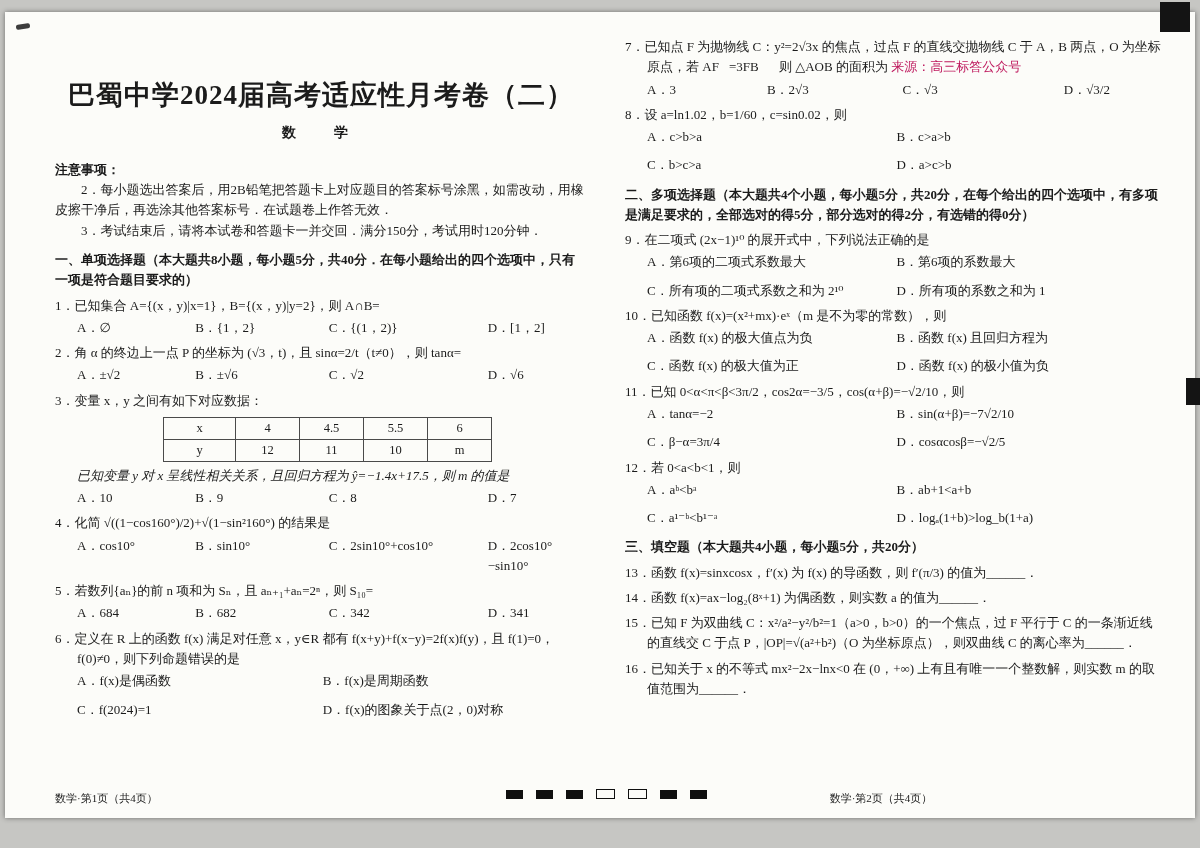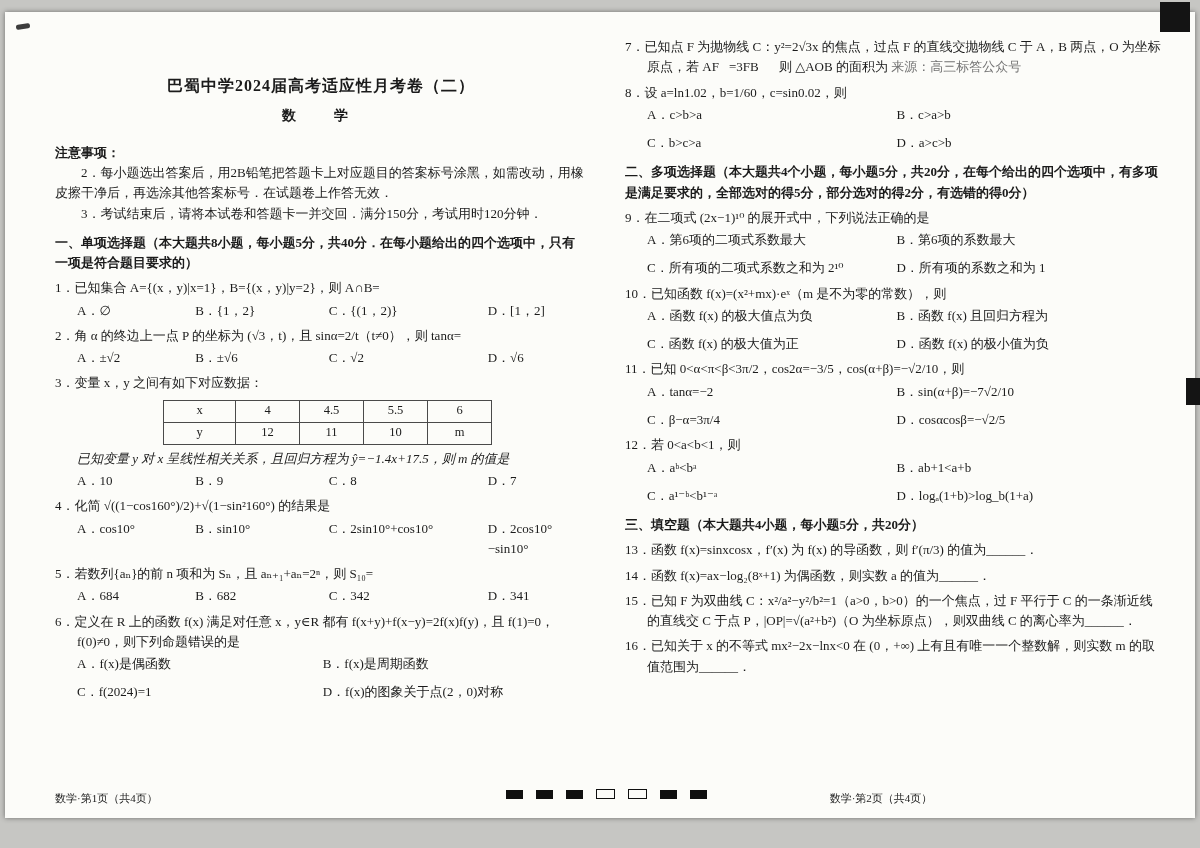--- a/index.html
+++ b/index.html
@@ -10,37 +10,37 @@
     font-family: "Liberation Serif", "DejaVu Serif", serif;
     color: #1b1b1b;
   }
   .sheet {
     position: absolute; left: 5px; top: 12px; width: 1190px; height: 806px;
     background: #fcfcf9; box-shadow: 0 0 5px rgba(0,0,0,.45);
   }
   .col { position: absolute; font-size: 13px; line-height: 1.56; }
   .colL { left: 50px; top: 36px; width: 532px; }
   .colR { left: 620px; top: 20px; width: 540px; }
-  .title { text-align: center; font-size: 16px; font-weight: bold; letter-spacing: 1px; margin-top: 26px; }
+  .title { text-align: center; font-size: 27px; font-weight: bold; letter-spacing: 1px; margin-top: 26px; }
   .subject { text-align: center; font-size: 14px; font-weight: bold; letter-spacing: 12px; margin-top: 6px; }
   .nhead { font-weight: bold; margin-top: 16px; }
   .nitem { text-indent: 2em; }
   .sec { font-weight: bold; margin-top: 9px; }
   .q { margin-top: 5px; }
   .stem { padding-left: 22px; text-indent: -22px; }
   .opts { margin-top: 2px; padding-left: 22px; display: grid; column-gap: 6px; }
   .o4 { grid-template-columns: 22% 25% 30% 20%; }
   .o2 { grid-template-columns: 47% 50%; row-gap: 8px; }
   .dtable { border-collapse: collapse; margin: 6px 0 4px 108px; }
   .dtable td {
     border: 1px solid #4a4a4a; width: 64px; height: 22px;
     text-align: center; font-size: 12.5px; padding: 0 4px;
   }
   .dtable td:first-child { width: 72px; }
-  .wm { color: #737373; }
+  .wm { color: #be185d; }
   .footer { position: absolute; font-size: 11px; color: #222; }
   .fL { left: 50px; bottom: 12px; width: 532px; }
   .fR { left: 620px; bottom: 12px; width: 540px; text-align: center; padding-right: 28px; }
   .corner-tr { position: absolute; top: 2px; right: 10px; width: 30px; height: 30px; background: #141414; }
   .edge-right { position: absolute; top: 378px; right: 0; width: 14px; height: 27px; background: #141414; }
   .smudge-tl { position: absolute; top: 24px; left: 16px; width: 14px; height: 5px; background: #3c3c3c; transform: rotate(-8deg); border-radius: 2px; }
   .regmarks { position: absolute; left: 506px; top: 789px; display: flex; gap: 13px; align-items: center; }
   .mk { width: 17px; height: 9px; background: #0f0f0f; }
   .mk.hollow { background: #fbfbf8; border: 1.5px solid #0f0f0f; width: 19px; height: 10px; }
 </style>
@@ -139,20 +139,26 @@
     </div>
   </div>
 
   <div class="col colR">
 
     <div class="q">
       <div class="stem">
         <span>7．已知点 F 为抛物线 C：y²=2√3x 的焦点，过点 F 的直线交抛物线 C 于 A，B 两点，O 为坐标原点，若 AF⃗=3FB⃗，则 △AOB 的面积为</span>
         <span class="wm">来源：高三标答公众号</span>
       </div>
+      <div class="opts o4">
+        <span>A．3</span>
+        <span>B．2√3</span>
+        <span>C．√3</span>
+        <span>D．√3/2</span>
+      </div>
     </div>
 
     <div class="q">
       <div class="stem">8．设 a=ln1.02，b=1/60，c=sin0.02，则</div>
       <div class="opts o2">
         <span>A．c&gt;b&gt;a</span>
         <span>B．c&gt;a&gt;b</span>
         <span>C．b&gt;c&gt;a</span>
         <span>D．a&gt;c&gt;b</span>
       </div>

